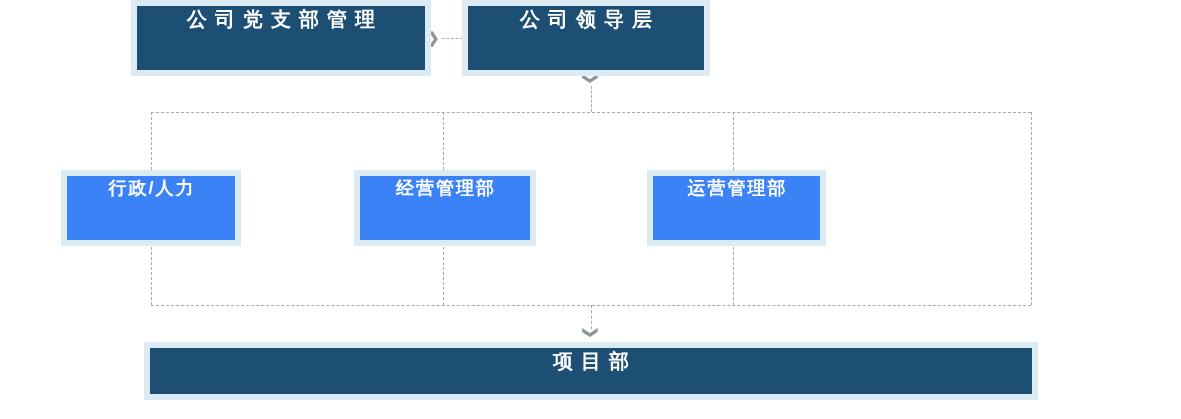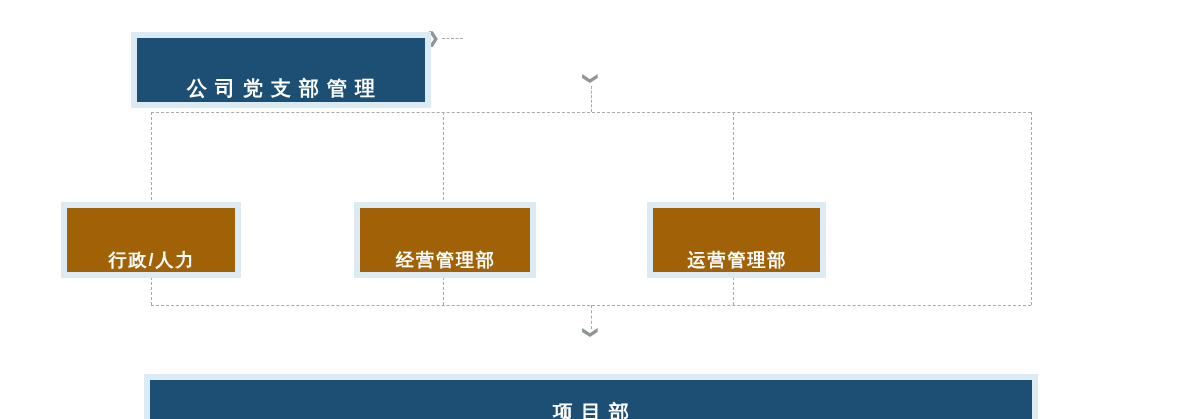--- a/index.html
+++ b/index.html
@@ -35,32 +35,31 @@
   }
   .chev.down { transform: rotate(90deg); }
 
   
   .node {
     position: absolute;
     z-index: 3;
     box-sizing: border-box;
     border: 6px solid #dcebf3;
     display: flex;
-    align-items: flex-end;
+    align-items: flex-start;
     justify-content: center;
-    margin-top: 32px;
   }
   .node .label {
     color: #ffffff;
     font-weight: bold;
     text-align: center;
     white-space: nowrap;
   }
   .node.navy { background: #1d4e74; }
-  .node.teal { background: #a16207; }
+  .node.teal { background: #3b82f6; }
   .lvl-top .label, .lvl-bottom .label { font-size: 20px; letter-spacing: 8px; text-indent: 8px; }
   .lvl-mid .label { font-size: 18px; letter-spacing: 2px; text-indent: 2px; }
 
   
   .n-party      { left: 131px; top: 0;     width: 300px; height: 76px; }
   .n-leadership { left: 462px; top: 0;     width: 248px; height: 76px; }
   
   .n-dept0 { left: 61px;  top: 170px; width: 180px; height: 76px; }
   .n-dept1 { left: 354px; top: 170px; width: 182px; height: 76px; }
   .n-dept2 { left: 647px; top: 170px; width: 179px; height: 76px; }
@@ -98,20 +97,23 @@
   <div class="hline l-bottom-bus"></div>
   <div class="vline l-center-bottom"></div>
 
   <div class="chev c-right">❯</div>
   <div class="chev down c-down-top">❯</div>
   <div class="chev down c-down-bottom">❯</div>
 
   <div class="node navy lvl-top n-party">
     <span class="label">公司党支部管理</span>
   </div>
+  <div class="node navy lvl-top n-leadership">
+    <span class="label">公司领导层</span>
+  </div>
 
   <div class="node teal lvl-mid n-dept0">
     <span class="label">行政/人力</span>
   </div>
   <div class="node teal lvl-mid n-dept1">
     <span class="label">经营管理部</span>
   </div>
   <div class="node teal lvl-mid n-dept2">
     <span class="label">运营管理部</span>
   </div>

